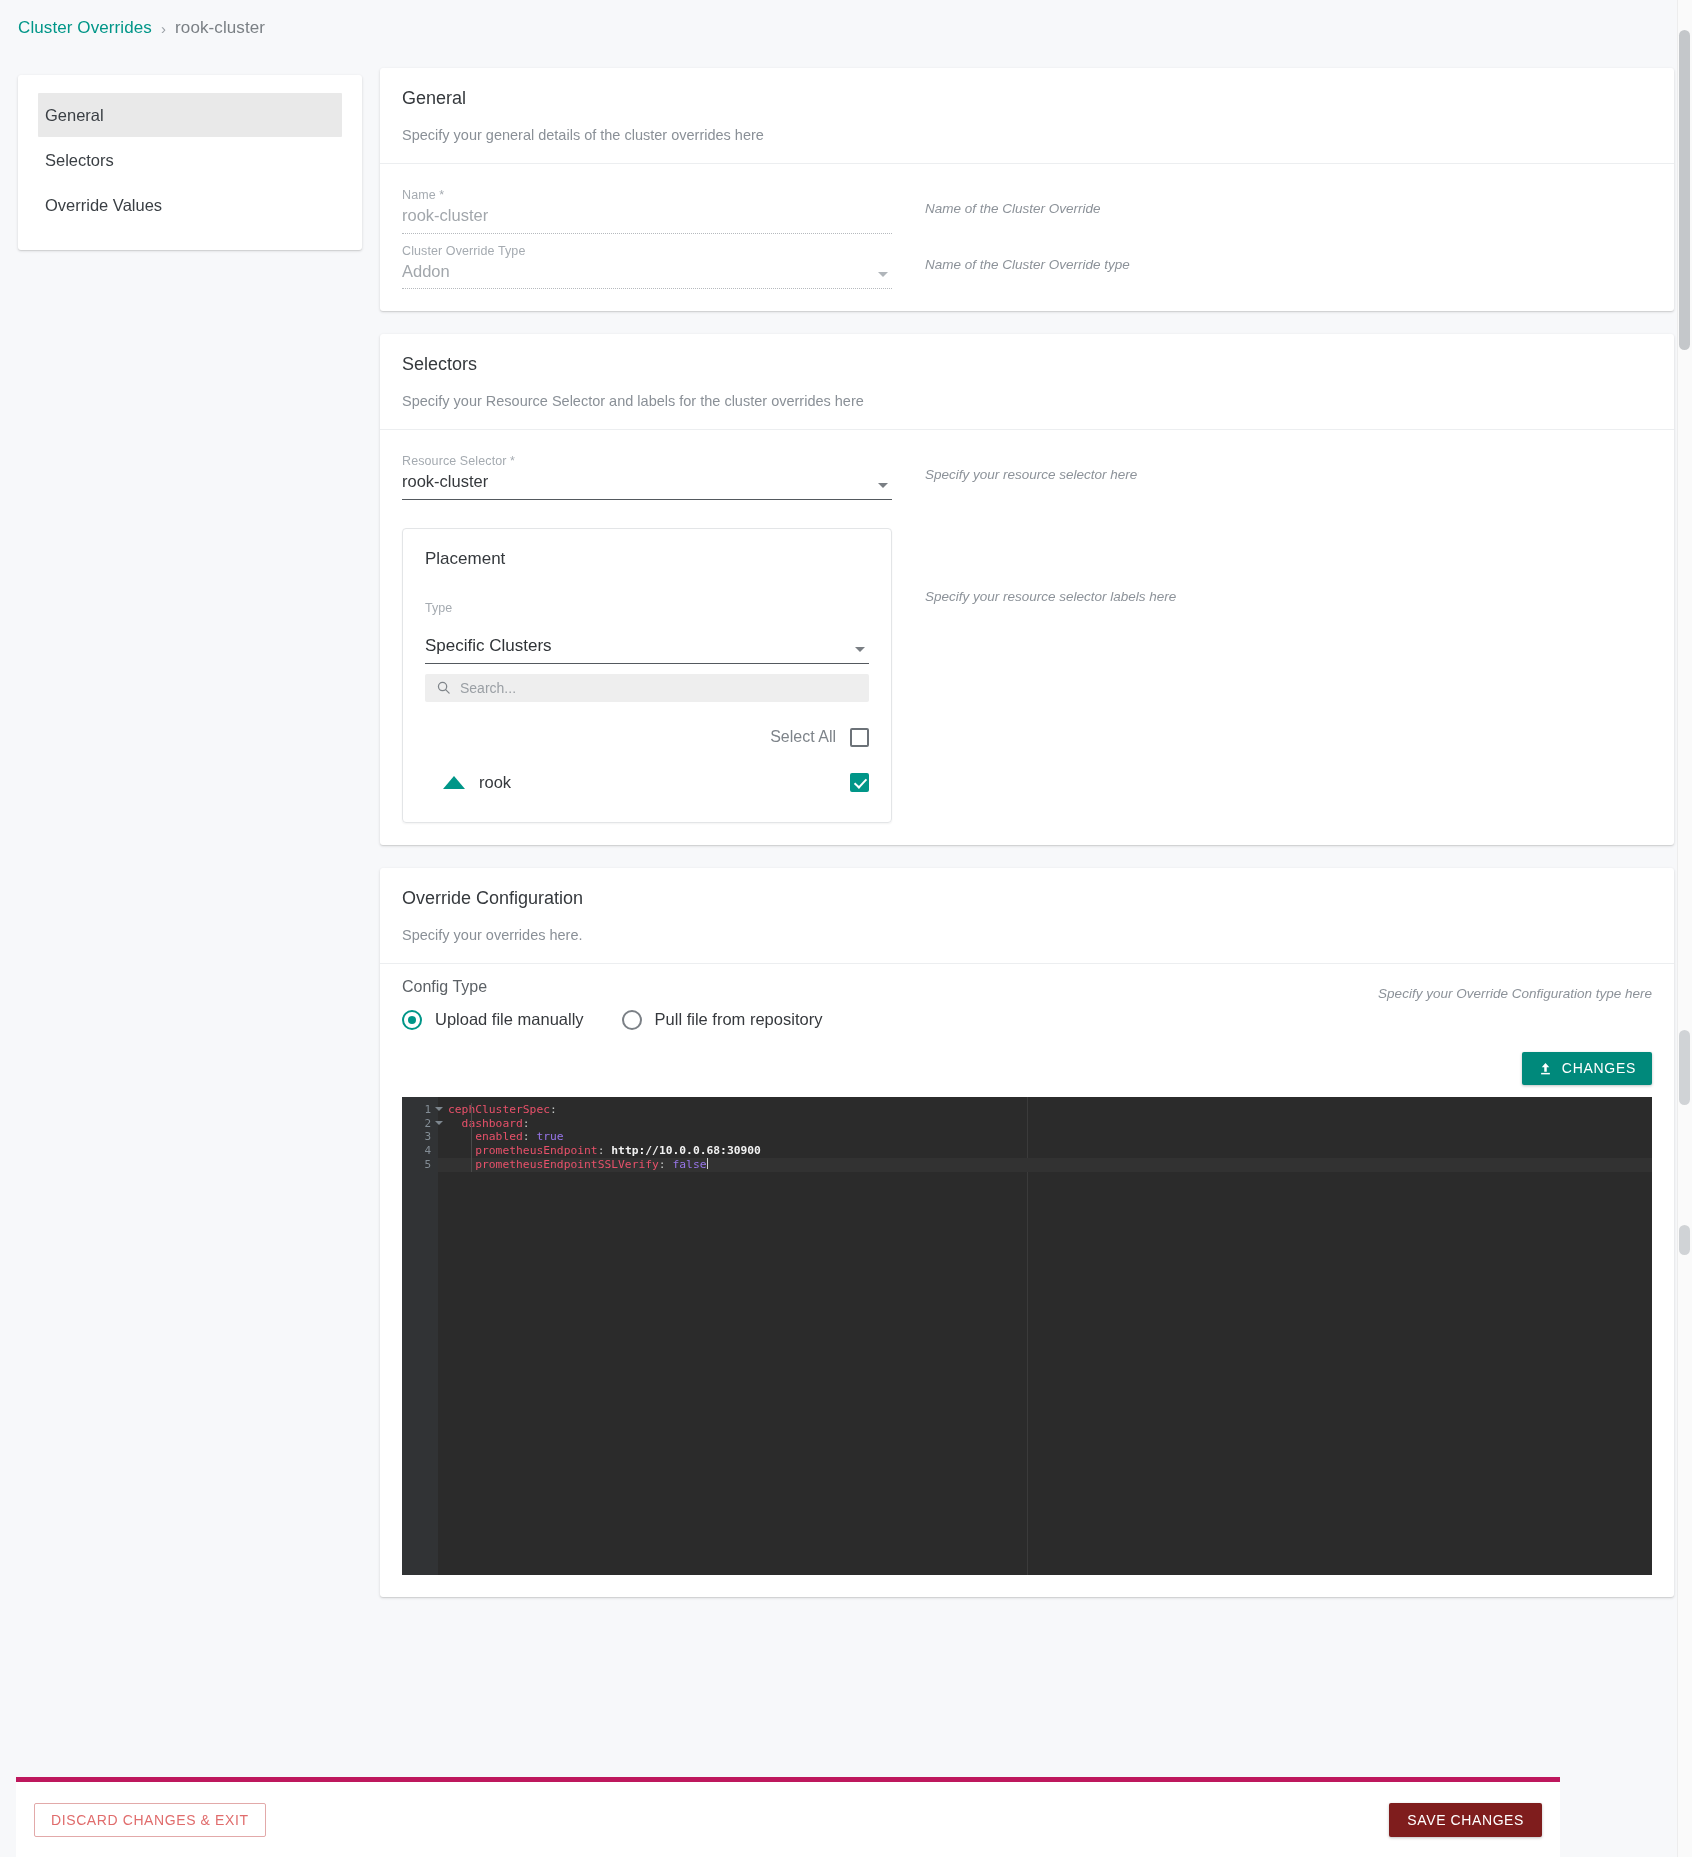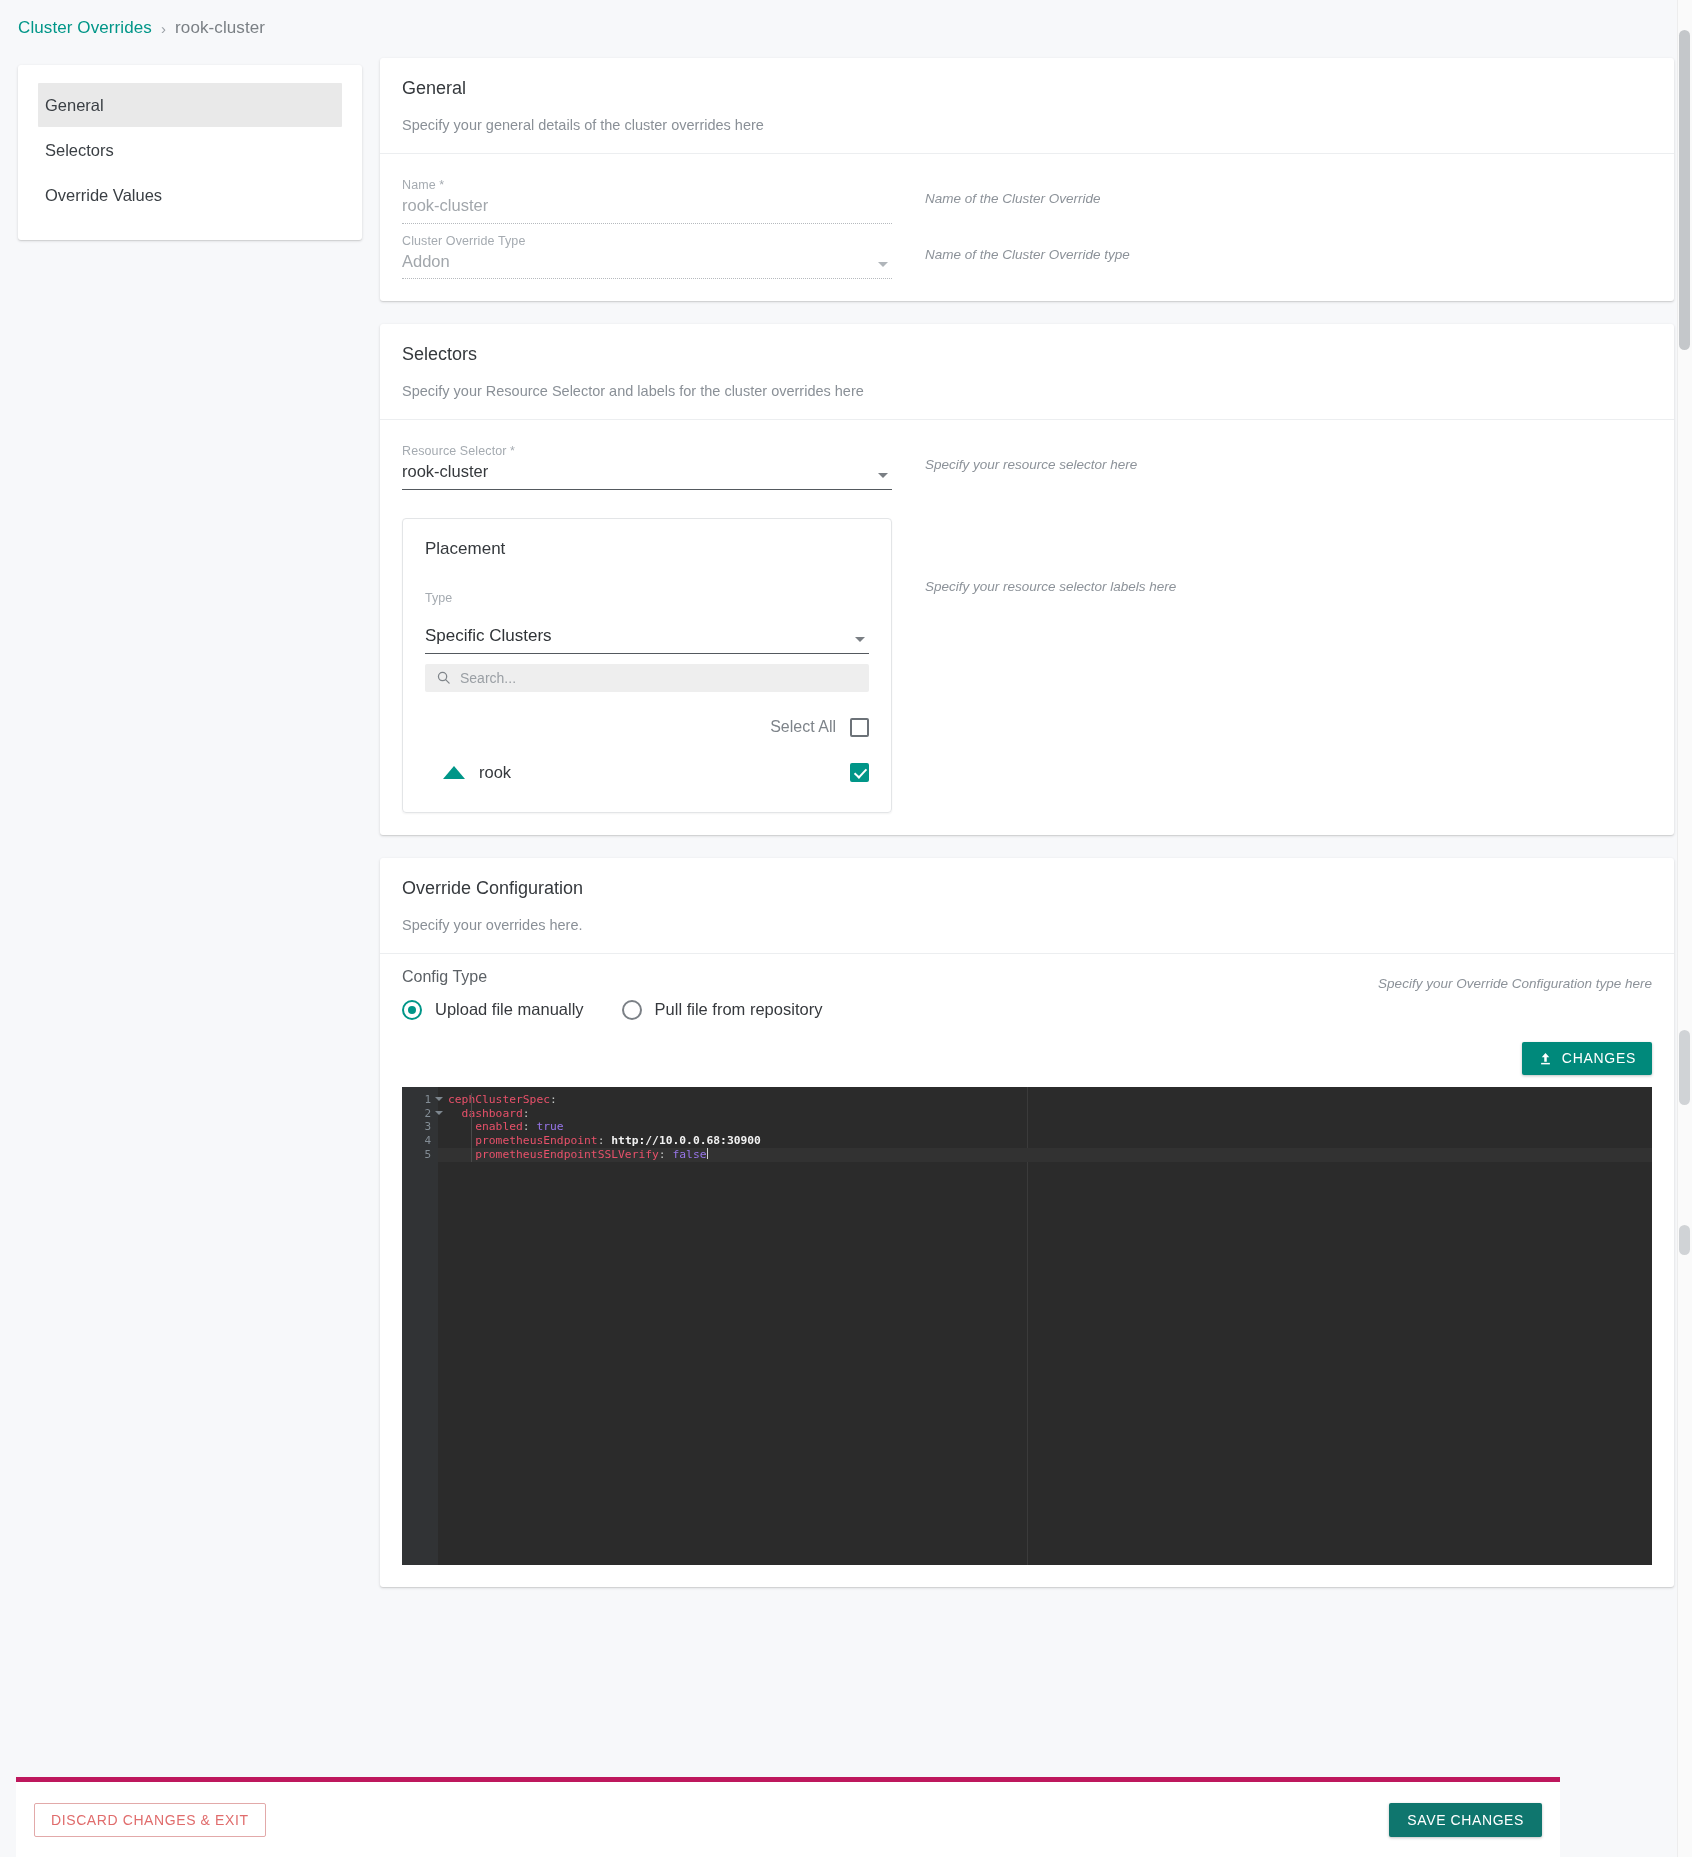--- a/index.html
+++ b/index.html
@@ -20,21 +20,21 @@
     position: absolute; left: 18px; top: 18px;
     font-size: 17px; display: flex; align-items: center; gap: 9px;
     letter-spacing: .1px;
   }
   .bc-link { color: #009688; cursor: pointer; }
   .bc-sep { color: #9aa0a6; font-size: 15px; }
   .bc-current { color: #7b8085; }
 
   
   .page {
-    position: absolute; left: 0; top: 50px;
+    position: absolute; left: 0; top: 60px;
     width: 1692px; height: 1457px;
     padding: 8px 18px 0 18px;
     display: flex; gap: 18px; align-items: flex-start;
   }
   .left-col { width: 344px; flex: 0 0 344px; }
   .right-col { flex: 1 1 auto; }
 
   
   .navcard {
     background: #fff; border-radius: 3px;
@@ -207,21 +207,21 @@
     background: #fff; border-top: 5px solid #be185d;
     display: flex; align-items: center; justify-content: space-between;
     padding: 0 18px;
   }
   .discard-btn {
     background: #fff; border: 1px solid #e2a9a9; color: #e06c6c;
     border-radius: 2px; height: 34px; padding: 0 16px;
     font-size: 14px; letter-spacing: .6px; cursor: pointer;
   }
   .save-btn {
-    background: #0f766e; border: none; color: #fff;
+    background: #7f1d1d; border: none; color: #fff;
     border-radius: 2px; height: 34px; padding: 0 18px;
     font-size: 14px; letter-spacing: .6px; cursor: pointer;
     box-shadow: 0 1px 3px rgba(0,0,0,.25);
   }
 
   
   .scrollbar {
     position: absolute; right: 0; top: 0; width: 15px; height: 1857px;
     background: #fafafa; border-left: 1px solid #ededed;
   }

